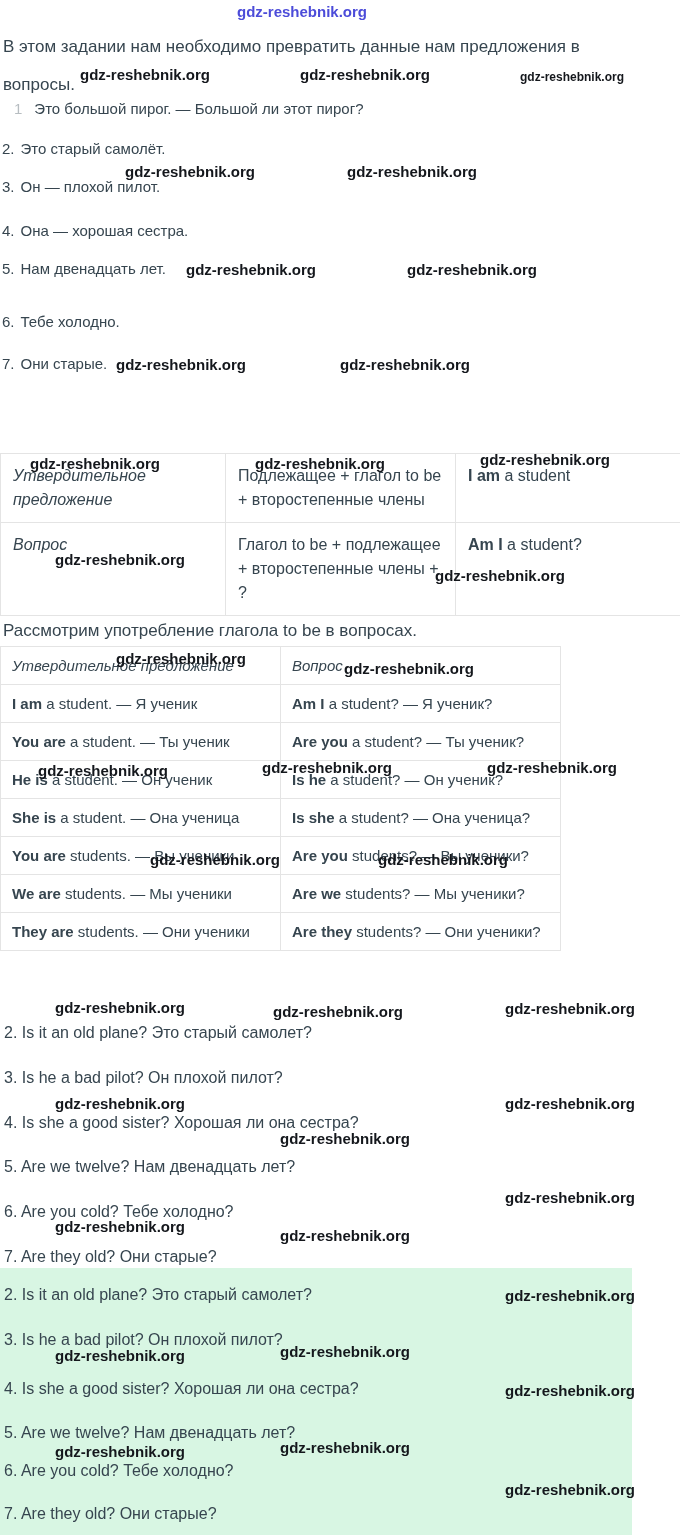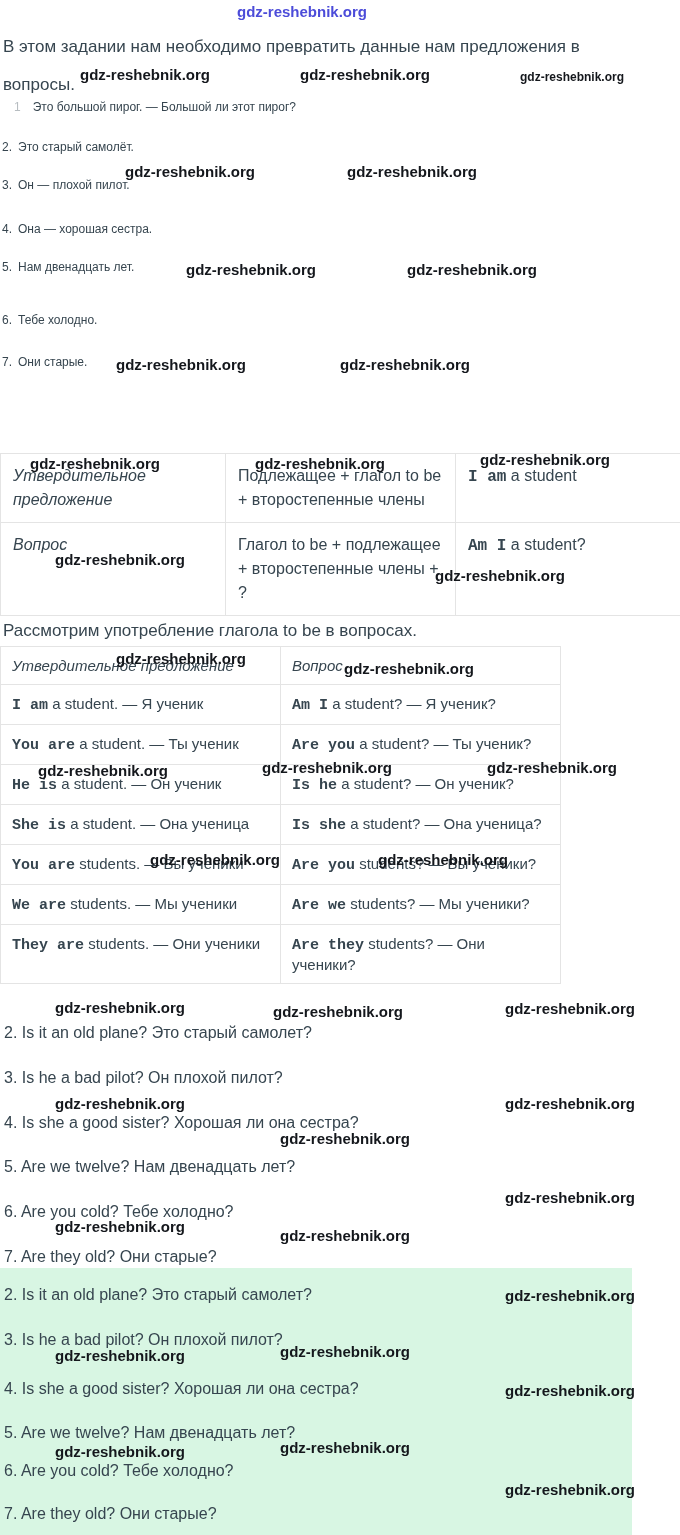--- a/index.html
+++ b/index.html
@@ -4,31 +4,31 @@
 <style>
   * { margin:0; padding:0; box-sizing:border-box; }
   html,body { background:#ffffff; }
   body { font-family:"Liberation Sans", sans-serif; }
   .page { position:relative; width:680px; height:1535px; background:#ffffff; color:#36454f; overflow:hidden; }
   .abs { position:absolute; }
   .wm { position:absolute; font-size:15px; font-weight:700; color:#14171c; white-space:nowrap; }
   .wm.blue { color:#4c4cd9; }
   .wm.sm { font-size:12px; }
   .para { font-size:17px; line-height:38px; }
-  .task { font-size:12px; white-space:nowrap; }
+  .task { font-size:15px; white-space:nowrap; }
   .num { margin-right:6px; }
   .num.muted { color:#b7bdc1; margin-right:12px; }
   table { border-collapse:collapse; background:transparent; }
   .t1 { width:680px; font-size:16px; table-layout:fixed; }
   .t1 td { border:1px solid #e4e4e4; vertical-align:top; padding:10px 12px; line-height:24px; }
   .t1 col.c1 { width:225px; } .t1 col.c2 { width:230px; } .t1 col.c3 { width:225px; }
   .t2 { width:560px; font-size:15px; table-layout:fixed; }
   .t2 td { border:1px solid #e4e4e4; vertical-align:top; padding:9px 11px; line-height:19px; width:280px; }
   .it { font-style:italic; }
-  b { font-weight:700;font-family:Liberation Mono, monospace; }
+  b { font-weight:700; }
   .ans { font-size:16px; white-space:nowrap; }
   .green { background:#d8f6e3; }
 </style>
 </head>
 <body>
 
 <div class="page">
 
   <span class="wm blue" style="left:237px;top:3px">gdz-reshebnik.org</span>
 

